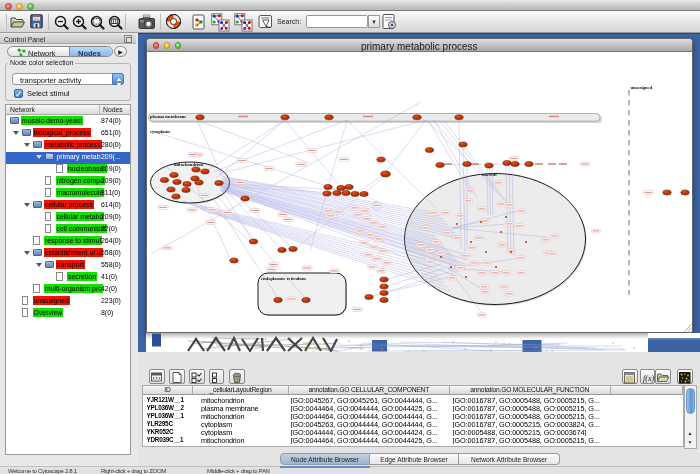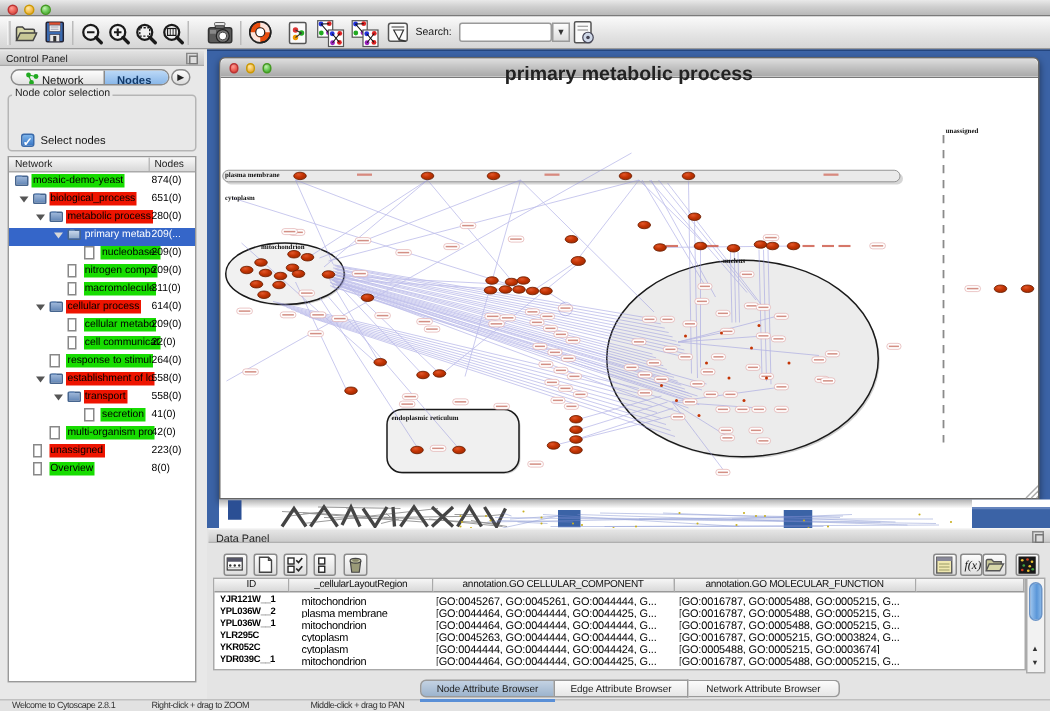--- a/index.html
+++ b/index.html
@@ -23,21 +23,21 @@
   color:#333; text-align:center; line-height:13px; }
 #desktop { position:absolute; left:138px; top:33px; width:562px; height:319px;
   background:#3b63a6; border-top:1px solid #24457d; }
 #win { position:absolute; left:7.5px; top:4px; width:547.5px; height:294.5px;
   background:#fff; border:1px solid #666; border-radius:4px 4px 0 0;
   box-shadow:0 2px 5px rgba(0,0,0,0.45); }
 #wintitle { position:absolute; left:0; top:0; width:100%; height:13px;
   background:linear-gradient(#dedede,#c2c2c2 50%,#a9a9a9);
   border-bottom:1px solid #787878; border-radius:4px 4px 0 0; }
 #wintitle .t { position:absolute; top:2px; width:100%; text-align:center;
-  font-size:13px; color:#222;font-weight:bold; }
+  font-size:10px; color:#222; }
 #strip { position:absolute; left:7.5px; top:298.5px; width:554.5px; height:20.5px; background:#fff; }
 #cpanel { position:absolute; left:0; top:33px; width:138px; height:433px; background:#e8e8e8; }
 #cptitle { position:absolute; left:0; top:1px; width:136px; height:10px;
   background:linear-gradient(#e2e2e2,#c6c6c6); border-bottom:1px solid #aaa; }
 #cptitle span { position:absolute; left:4px; top:1.5px; font-size:6.8px; color:#222; }
 #tabs2 { position:absolute; left:7px; top:13px; width:106px; height:11px;
   border:1px solid #8a8a8a; border-radius:6px; overflow:hidden;
   background:linear-gradient(#fdfdfd,#e2e2e2); }
 #tabmosaic { position:absolute; left:61px; top:0; width:45px; height:11px;
   background:linear-gradient(#bcd9f7,#7fb0e6); border-left:1px solid #8a8a8a; }
@@ -716,22 +716,29 @@
         <line x1="2" y1="2" x2="7" y2="3" stroke="#2a2" stroke-width="0.7"></line>
         <line x1="2" y1="2" x2="4" y2="7" stroke="#2a2" stroke-width="0.7"></line>
       </svg>
     <span style="position:absolute;left:20px;top:1.5px;font-size:7.5px;color:#111;">Network</span>
     <div id="tabmosaic"></div>
     <span style="position:absolute;left:70px;top:1.5px;font-size:7.5px;font-weight:bold;color:#123a6a;">Nodes</span>
   </div>
   <div id="tabarrow">▶</div>
   <div id="groupbox"></div>
   <div id="grouplbl">Node color selection</div>
+  <div id="combo">
+      <span style="position:absolute;left:7px;top:1.5px;font-size:7.5px;color:#111;">transporter activity</span>
+    <div id="combobtn"><svg width="12" height="12">
+          <path d="M6 2 L8.5 5 L3.5 5 Z" fill="#fff"></path>
+          <path d="M6 10 L8.5 7 L3.5 7 Z" fill="#fff"></path>
+        </svg></div>
+  </div>
   <div id="checkbox">✓</div>
-  <div id="checklbl">Select nodes</div>
+  <div id="checklbl">Select stimul</div>
   <div id="tree">
     <div id="treehdr">
         <b style="left:4px">Network</b>
         <b style="left:97px">Nodes</b>
       <div style="position:absolute;left:93px;top:0;width:1px;height:9px;background:#bbb"></div>
       </div>
     <div class="trow" style="top:10.5px;">
         <div class="fold" style="left:4.0px;"></div>
         <span class="lbl g" style="left:15.0px">mosaic-demo-yeast</span>
         <span class="val">874(0)</span>
@@ -818,27 +825,20 @@
         <span class="val">223(0)</span>
       </div>
       <div class="trow" style="top:202.5px;">
         <div class="leaf" style="left:15.5px"></div>
         <span class="lbl g" style="left:26.5px">Overview</span>
         <span class="val">8(0)</span>
       </div>
   </div>
 </div>
 <div id="dpanel">
-  <div id="dptitle">
-      <span>Data Panel</span>
-    <svg width="8" height="8" style="position:absolute;right:4px;top:1px">
-        <rect x="0.5" y="0.5" width="7" height="7" fill="none" stroke="#888"></rect>
-        <rect x="2.5" y="2.5" width="5" height="5" fill="#ddd" stroke="#777"></rect>
-      </svg>
-  </div>
   <div class="dbtn" style="left:10.5px;width:16px"><svg width="14" height="13">
         <rect x="1.5" y="2" width="10" height="8" fill="#fff" stroke="#333" stroke-width="0.8"></rect>
         <rect x="1.5" y="2" width="10" height="2.5" fill="#556"></rect>
         <circle cx="3.5" cy="7" r="0.8" fill="#333"></circle>
         <circle cx="6.5" cy="7" r="0.8" fill="#333"></circle>
         <circle cx="9.5" cy="7" r="0.8" fill="#333"></circle>
         <line x1="1.5" y1="8.5" x2="11.5" y2="8.5" stroke="#999" stroke-width="0.5"></line>
       </svg></div>
     <div class="dbtn" style="left:31px;width:16px"><svg width="14" height="13">
         <path d="M3 1.5 L9 1.5 L11 3.5 L11 11.5 L3 11.5 Z" fill="#fff" stroke="#444" stroke-width="0.9"></path>

